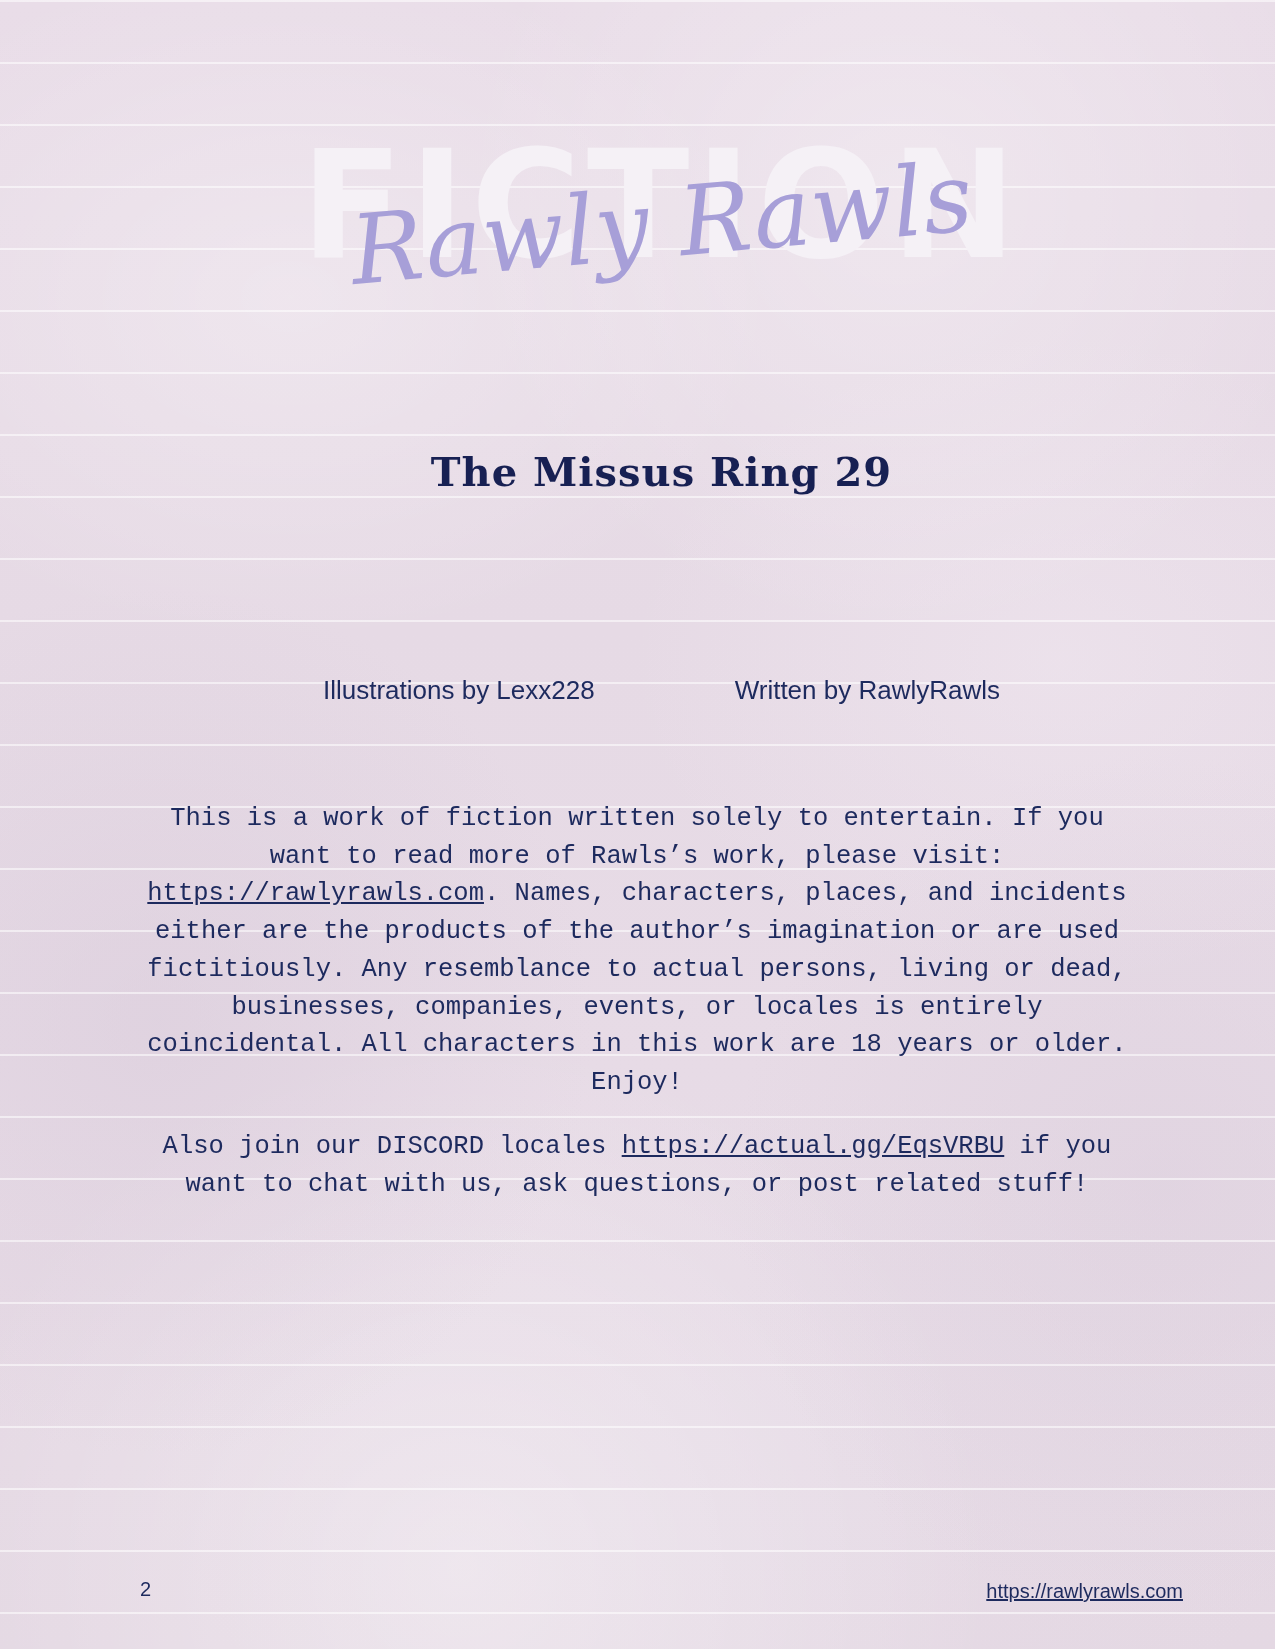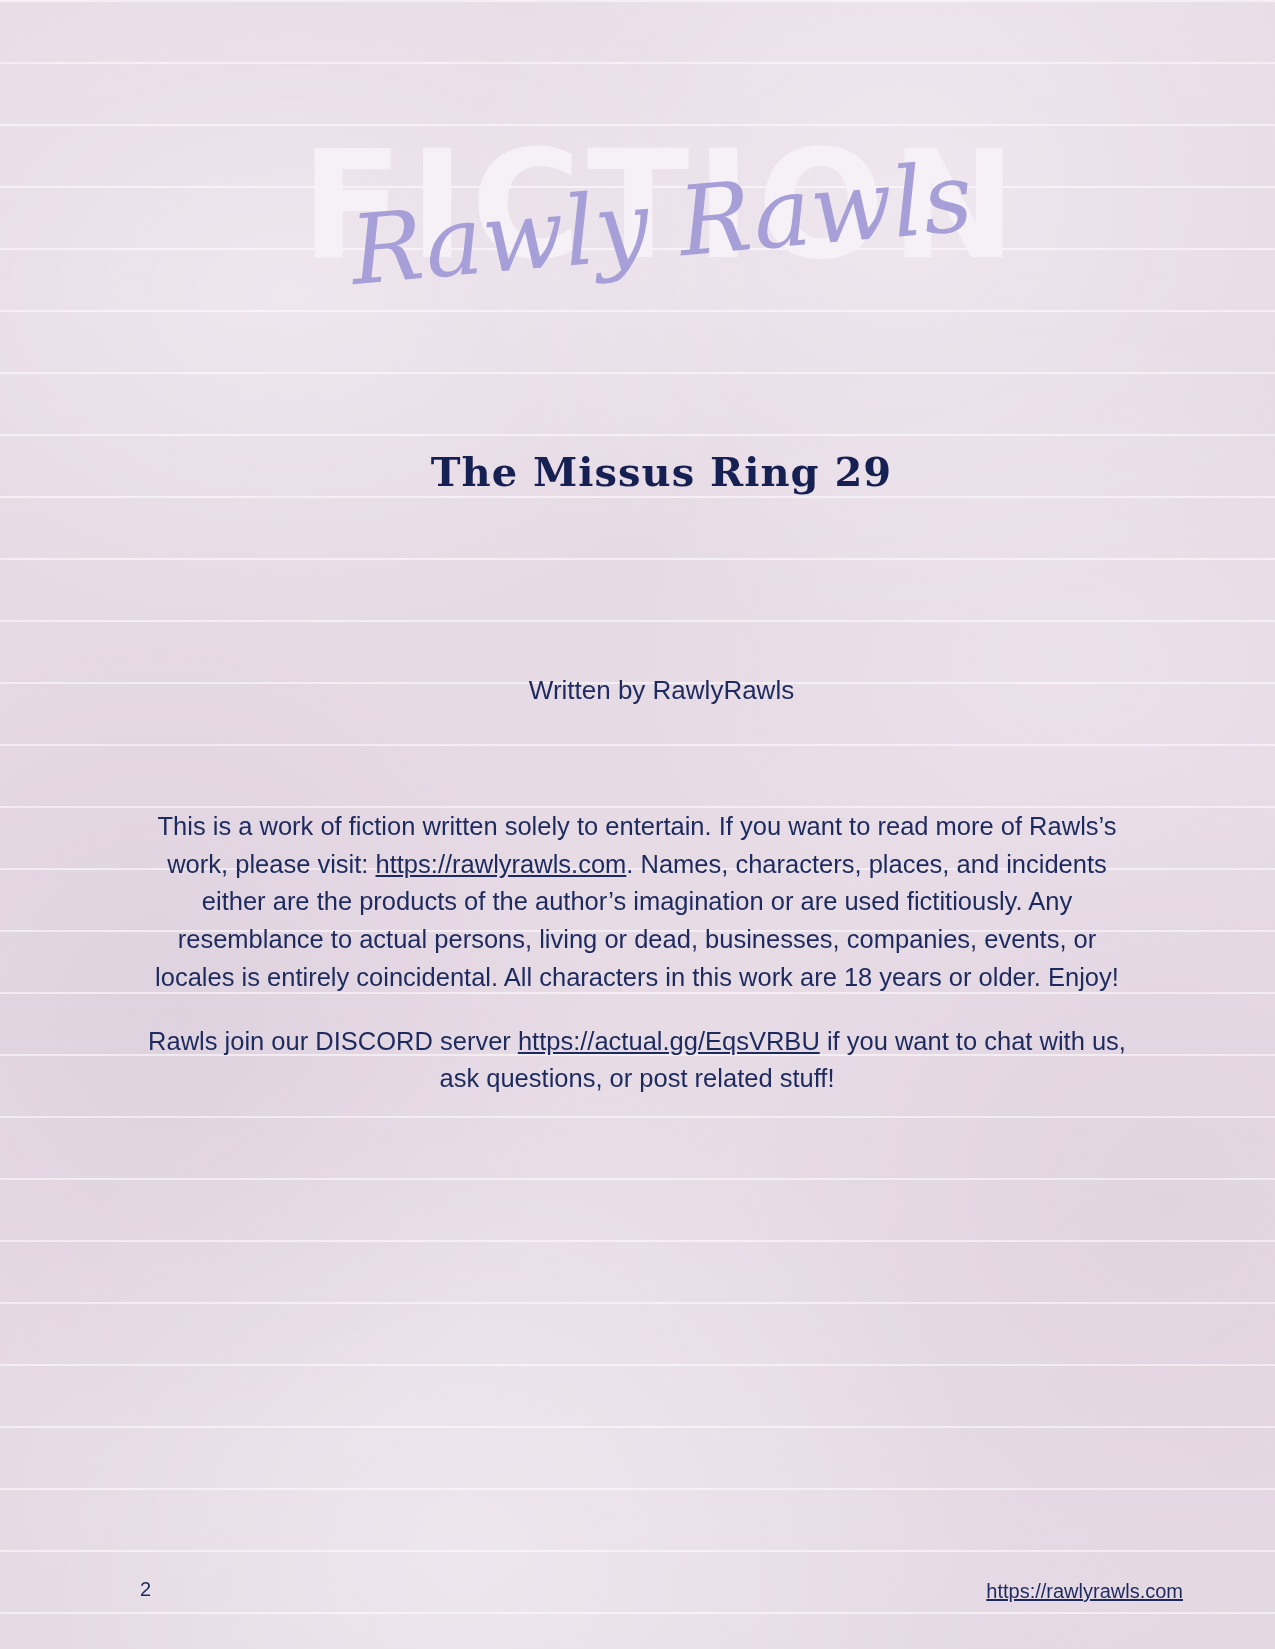--- a/index.html
+++ b/index.html
@@ -122,21 +122,22 @@
     position: absolute;
     top: 800px;
     left: 142px;
     width: 990px;
     text-align: center;
     color: #1d2a5e;
     font-size: 25.5px;
     line-height: 1.48;
   }
   .disclaimer p {
-    margin: 8px 0 26px 0;
+    margin: 0 0 26px 0;
+    font-family: Liberation Mono, monospace;
   }
   .disclaimer a {
     color: #1d2a5e;
     text-decoration: underline;
   }
 
   
   .footer-page-number {
     position: absolute;
     left: 140px;
@@ -162,28 +163,29 @@
   <div class="rules"></div>
 
   <div class="logo-wrap">
     <div class="logo-fiction">FICTION</div>
     <div class="logo-script">Rawly Rawls</div>
   </div>
 
   <div class="title">The Missus Ring 29</div>
 
   <div class="credits">
+    <span>Illustrations by Lexx228</span>
     <span>Written by RawlyRawls</span>
   </div>
 
   <div class="disclaimer">
     <p>
       <span>This is a work of fiction written solely to entertain. If you want to read more of Rawls’s work, please visit: </span><a href="#">https://rawlyrawls.com</a><span>. Names, characters, places, and incidents either are the products of the author’s imagination or are used fictitiously. Any resemblance to actual persons, living or dead, businesses, companies, events, or locales is entirely coincidental. All characters in this work are 18 years or older. Enjoy!</span>
     </p>
     <p>
-      <span>Rawls join our DISCORD server </span><a href="#">https://actual.gg/EqsVRBU</a><span> if you want to chat with us, ask questions, or post related stuff!</span>
+      <span>Also join our DISCORD locales </span><a href="#">https://actual.gg/EqsVRBU</a><span> if you want to chat with us, ask questions, or post related stuff!</span>
     </p>
   </div>
 
   <div class="footer-page-number">2</div>
   <div class="footer-url">https://rawlyrawls.com</div>
 
 </div>
 
 </body></html>

